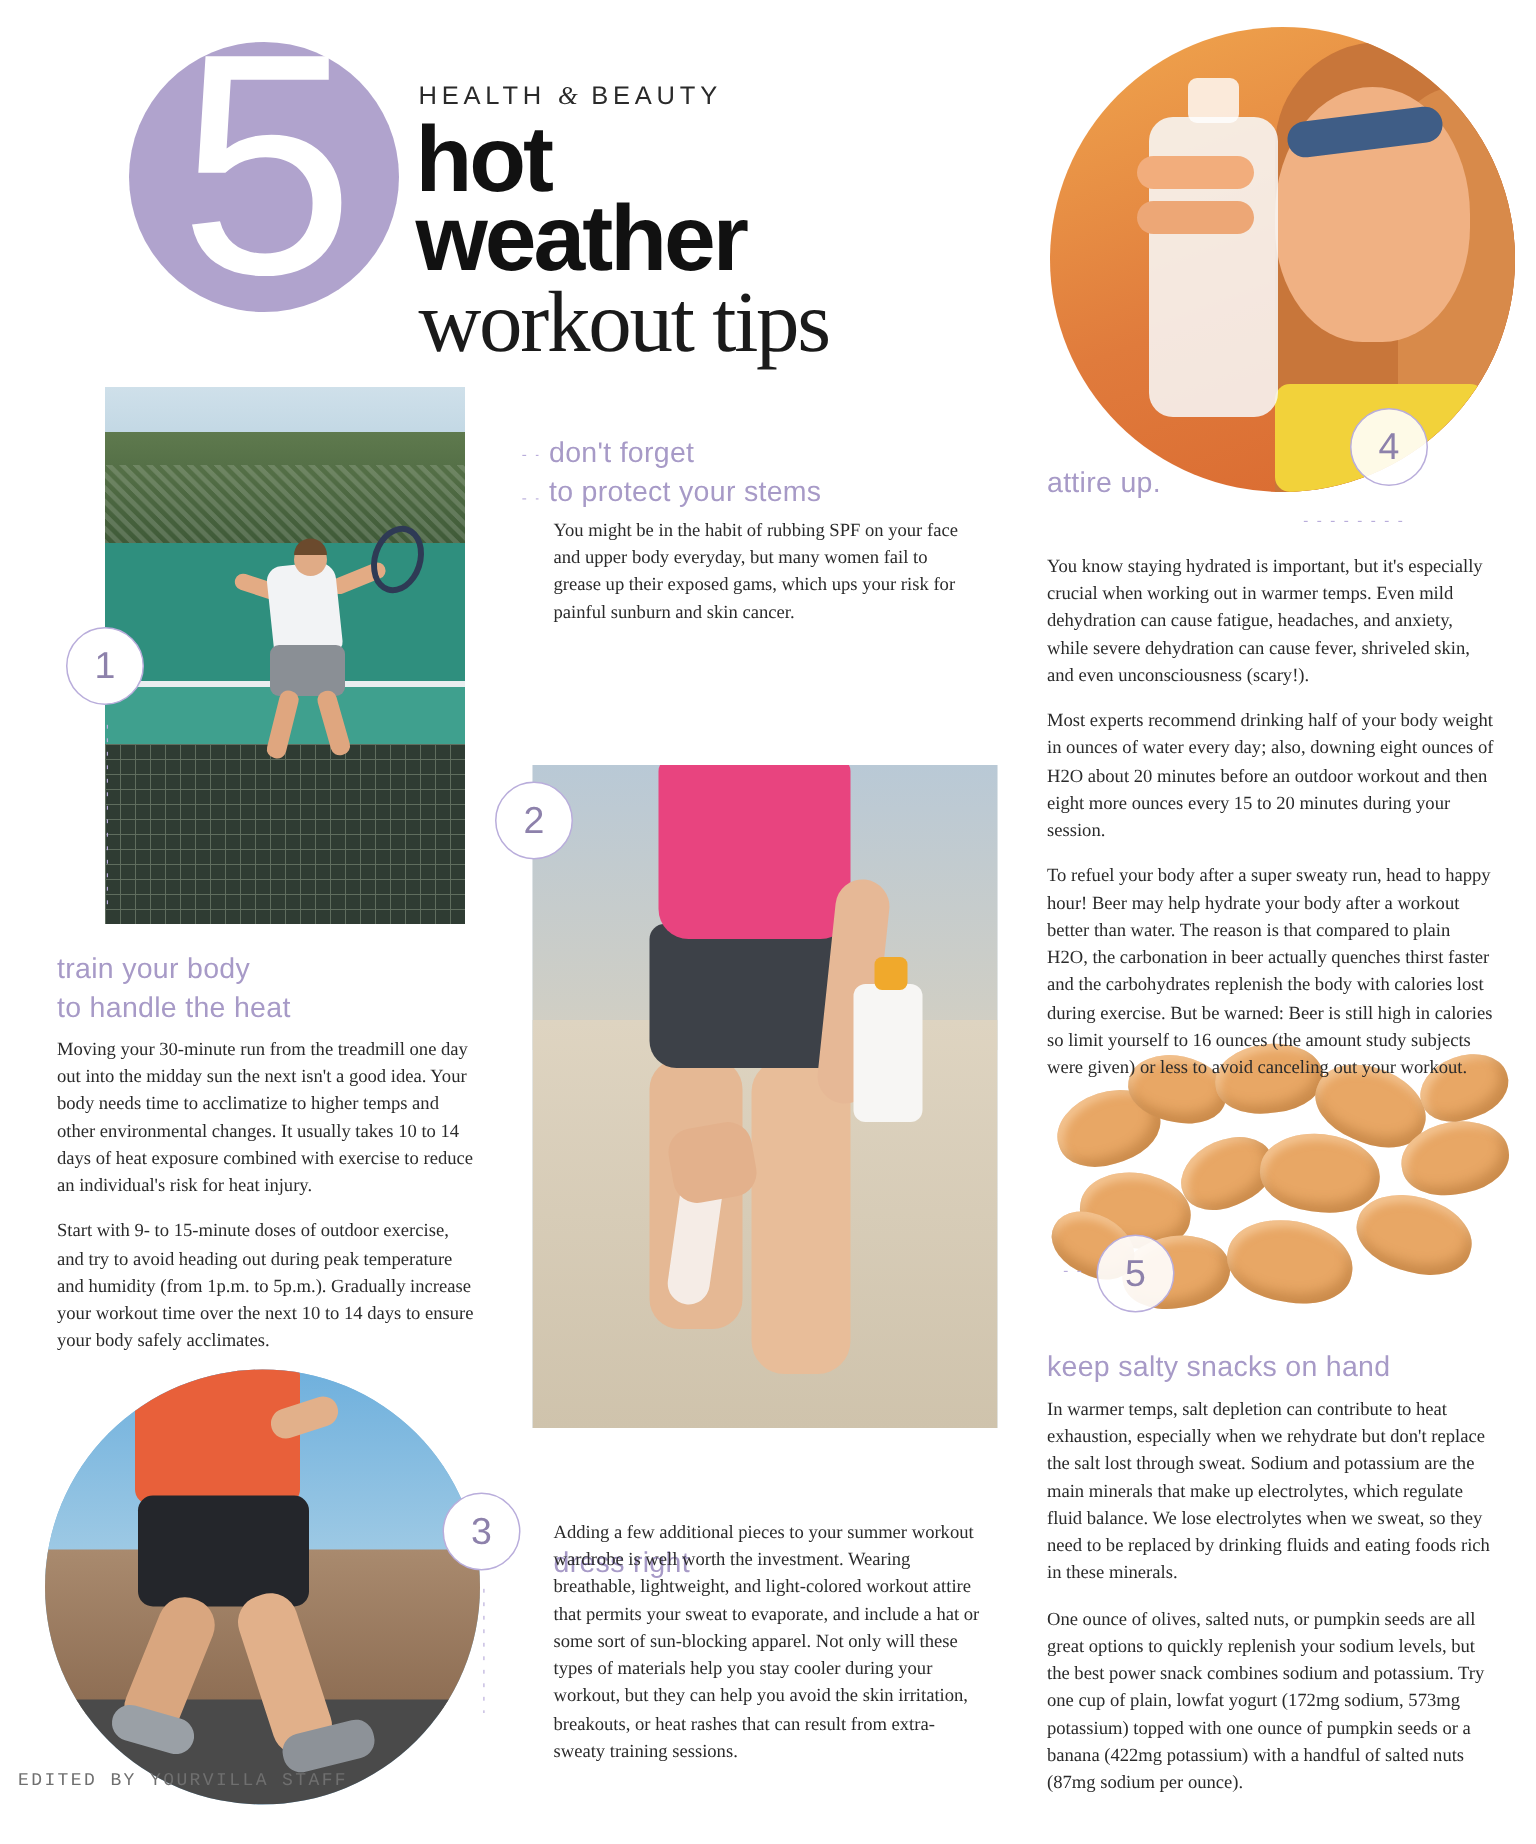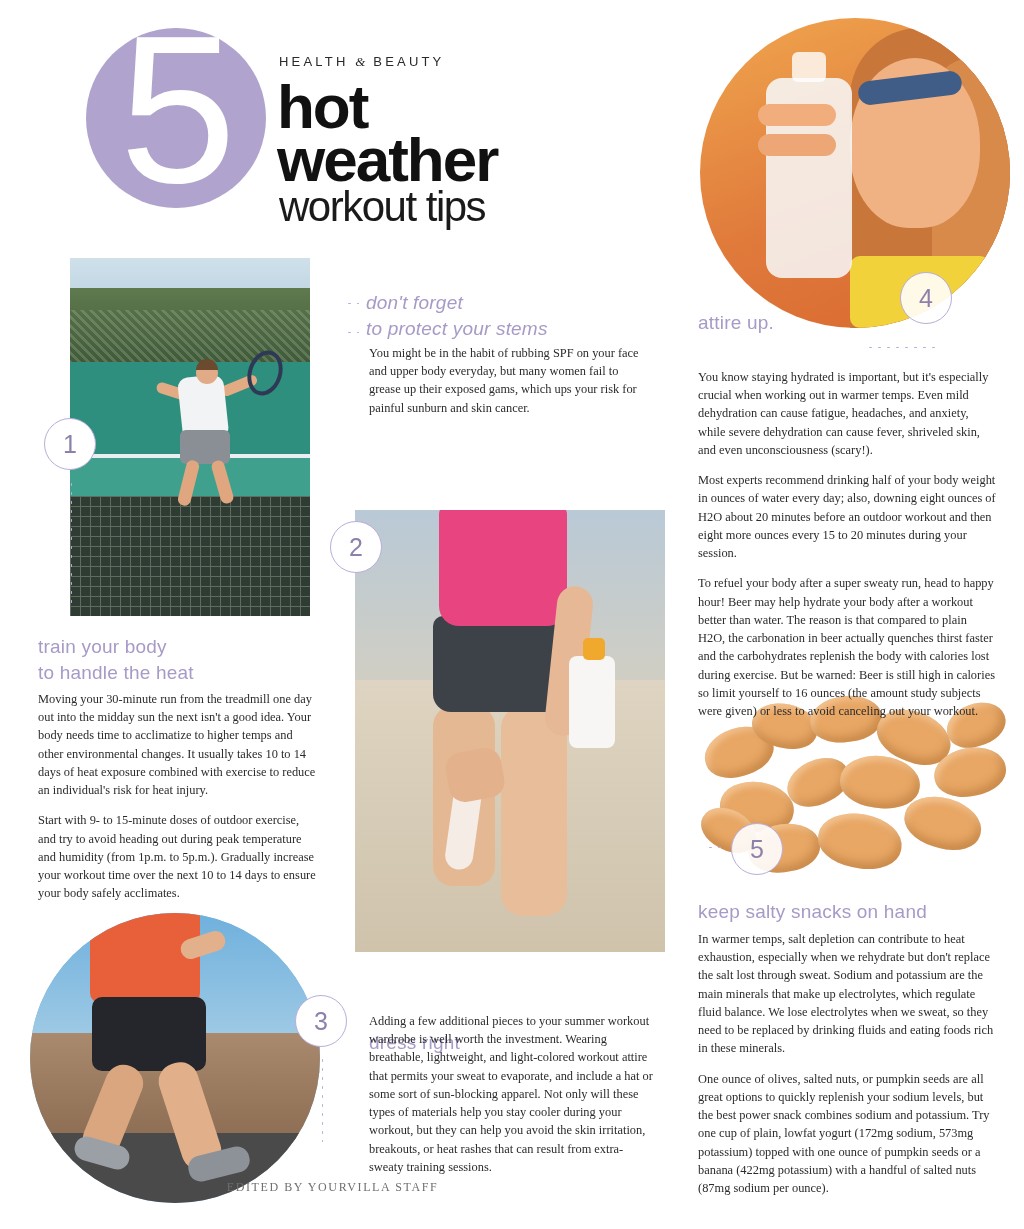--- a/index.html
+++ b/index.html
@@ -47,41 +47,41 @@
     font-size:210px;
     font-weight:300;
     color:#ffffff;
     letter-spacing:-4px;
     line-height:1;
     padding-bottom:16px;
   }
   .kicker {
     left:279px; top:54px;
     font-family:"Liberation Sans", sans-serif;
-    font-size:13px;
+    font-size:17px;
     letter-spacing:3.2px;
     color:#2a2a2a;
   }
   .kicker .amp { font-family:"Liberation Serif", serif; font-style:italic; letter-spacing:1px;}
   .title-1, .title-2 {
     left:277px;
     font-family:"Liberation Sans", sans-serif;
     font-weight:bold;
     font-size:62px;
     line-height:0.92;
     letter-spacing:-2px;
     color:#111;
   }
   .title-1 { top:78px; }
   .title-2 { top:131px; }
   .title-3 {
     left:279px; top:186px;
-    font-family:Liberation Sans, sans-serif;
+    font-family:Liberation Serif, serif;
     font-weight:300;
-    font-size:42px;
+    font-size:58px;
     line-height:1;
     letter-spacing:-1.5px;
     color:#1a1a1a;
   }
 
   
   .badge {
     border-radius:50%;
     border:1.6px solid #b9addb;
     background:#ffffff;
@@ -179,23 +179,23 @@
   #photo-drink .fingers { position:absolute; left:58px; top:86px; width:78px; height:22px; background:#f2ad7c; border-radius:11px; }
   #photo-drink .fingers2 { position:absolute; left:58px; top:116px; width:78px; height:22px; background:#eda776; border-radius:11px; }
   #photo-drink .top2 { position:absolute; left:150px; top:238px; width:140px; height:72px; background:#f2d23a; border-radius:10px; }
 
   
   #photo-nuts { left:690px; top:690px; width:330px; height:210px; background:#ffffff; }
   .nut { position:absolute; background:#e8a765; border-radius:50% 50% 46% 46%; box-shadow:inset -4px -6px 8px rgba(150,88,30,.35), inset 3px 4px 6px rgba(255,225,190,.5); }
 
   
   .credit {
-    left:0; top:1180px; width:665px; text-align:center;
-    font-family:Liberation Serif, serif;
-    font-size:12px; letter-spacing:1.6px; color:#6f6f6f;
+    left:0; top:1180px; width:665px; text-align:left;
+    font-family:Liberation Mono, monospace;
+    font-size:12px; letter-spacing:1.6px; color:#6f6f6f;padding-left:12px;
   }
 </style>
 </head>
 <body>
 
 <div class="page">
 
   <div class="abs circle-5"></div>
   <div class="abs num-5">5</div>
 
@@ -288,21 +288,21 @@
     <div>train your body</div>
     <div>to handle the heat</div>
   </div>
   <div class="abs body-copy" style="left:38px; top:690px; width:278px;">
     <p>Moving your 30-minute run from the treadmill one day out into the midday sun the next isn't a good idea. Your body needs time to acclimatize to higher temps and other environmental changes. It usually takes 10 to 14 days of heat exposure combined with exercise to reduce an individual's risk for heat injury.</p>
     <p>Start with 9- to 15-minute doses of outdoor exercise, and try to avoid heading out during peak temperature and humidity (from 1p.m. to 5p.m.). Gradually increase your workout time over the next 10 to 14 days to ensure your body safely acclimates.</p>
   </div>
 
   <div class="abs dots" style="left:345px; top:300px; width:14px;"></div>
   <div class="abs dots" style="left:345px; top:329px; width:14px;"></div>
-  <div class="abs sec-head" style="left:366px; top:290px; width:300px;font-style:italic;">
+  <div class="abs sec-head" style="left:366px; top:290px; width:300px;">
     <div>don't forget</div>
     <div>to protect your stems</div>
   </div>
   <div class="abs body-copy" style="left:369px; top:344px; width:284px;">
     <p>You might be in the habit of rubbing SPF on your face and upper body everyday, but many women fail to grease up their exposed gams, which ups your risk for painful sunburn and skin cancer.</p>
   </div>
   <div class="abs badge b2">2</div>
 
   <div class="abs dots-v" style="left:319px; top:1056px; height:86px;"></div>
   <div class="abs badge b3">3</div>

